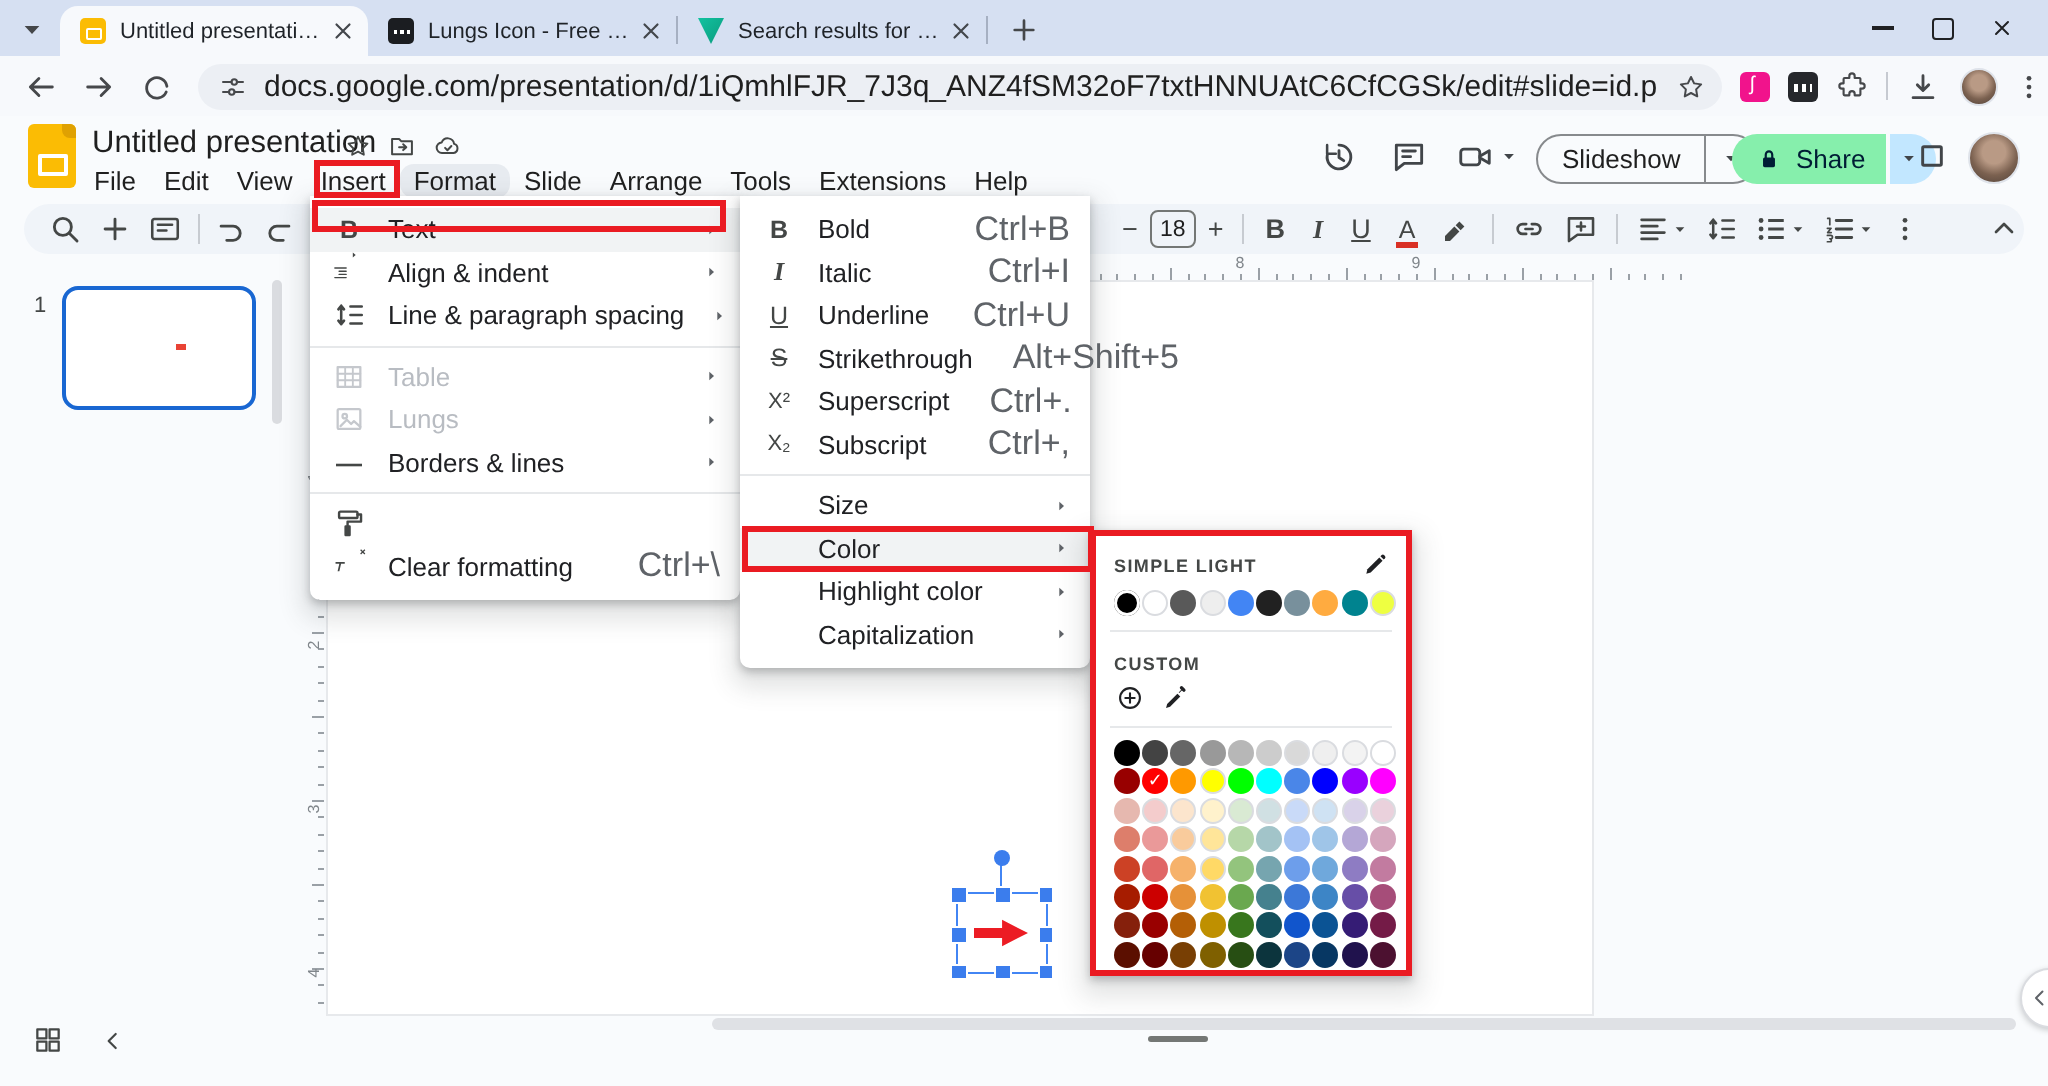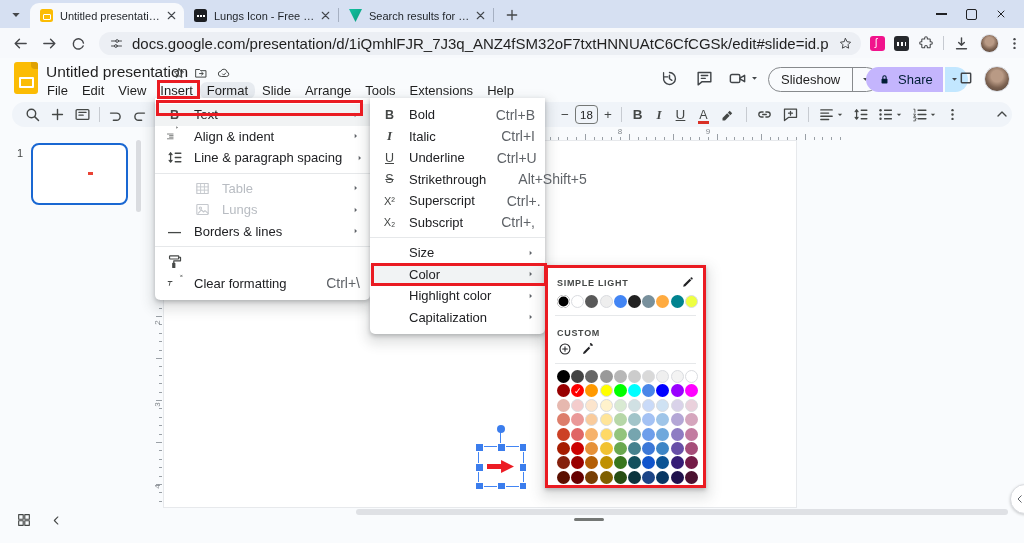--- a/index.html
+++ b/index.html
@@ -64,21 +64,21 @@
   .mb-item{padding:1px 7px;border-radius:7px;cursor:pointer;position:relative;}
   .mb-item.open{background:#e7ebf0;}
   .hdr-ic{position:absolute;top:11px;width:19px;height:19px;color:#414549;cursor:pointer;}
   .caret8{width:9px;height:9px;color:#414549;}
   .btn-slideshow{position:absolute;left:768px;top:9px;height:25px;border:1px solid #878a8d;
         border-radius:13px;display:flex;align-items:center;background:#f9fbfd;box-sizing:border-box;cursor:pointer;}
   .btn-slideshow .lbl{font-size:13px;color:#1f1f1f;padding:0 12px;}
   .btn-slideshow .divd{width:1px;height:23px;background:#878a8d;}
   .btn-slideshow .car{padding:0 8px;display:flex;}
   .btn-share{position:absolute;left:866px;top:9px;height:25px;display:flex;cursor:pointer;}
-  .share-main{background:#c4b5fd;border-radius:13px 0 0 13px;display:flex;align-items:center;
+  .share-main{background:#86efac;border-radius:13px 0 0 13px;display:flex;align-items:center;
         padding:0 10px 0 12px;font-size:13px;color:#001d35;font-weight:500;}
   .share-car{background:#c2e7ff;border-radius:0 13px 13px 0;display:flex;align-items:center;
         padding:0 9px 0 5px;margin-left:2px;}
   .lock12{width:13px;height:13px;color:#001d35;margin-right:7px;}
 
   
   .toolbar{position:absolute;left:12px;top:102px;width:1000px;height:25px;background:#f0f4f9;
            border-radius:13px;display:flex;align-items:center;}
   .tb-ic{width:17px;height:17px;color:#444746;flex:0 0 auto;cursor:pointer;}
   .tb-sep{width:1px;height:15px;background:#c7cbd1;flex:0 0 auto;}
@@ -127,25 +127,25 @@
   .edge-btn .c{width:12px;height:12px;color:#5f6368;margin-right:10px;}
 
   
   .menu{position:absolute;background:#fff;border-radius:0 0 5px 5px;padding:6px 0;box-sizing:border-box;
         box-shadow:0 2px 4px rgba(60,64,67,.3),0 6px 12px 4px rgba(60,64,67,.15);}
   #format-menu{left:155px;top:98px;width:215px;z-index:50;}
   #text-submenu{left:370px;top:98px;width:175px;z-index:51;}
   .mi{height:21.5px;display:flex;align-items:center;font-size:13px;color:#202124;
       padding:0 10px 0 0;cursor:pointer;}
   .mi.hl{background:#f1f3f4;}
-  .mi.disabled{color:#b8bcc2;cursor:default;padding-left:28px;}
+  .mi.disabled{color:#b8bcc2;cursor:default;}
   .mi.disabled .mi-ic{color:#c5c8cd;}
   .mi-ic{width:17px;height:17px;margin-left:11px;color:#444746;display:flex;align-items:center;justify-content:center;flex:0 0 auto;}
   .mi-label{flex:1;margin-left:11px;white-space:nowrap;}
-  .mi-short{font-size:14px;color:#5f6368;margin-left:32px;}
+  .mi-short{font-size:17px;color:#5f6368;margin-left:20px;}
   .mi-arrow{width:8px;height:8px;color:#5f6368;margin-left:14px;flex:0 0 auto;}
   .menu-sep{height:1px;background:#e6e8ea;margin:4px 0;}
   .gi{font-size:12.5px;font-weight:700;font-style:normal;}
   .gi-i{font-family:"Liberation Serif",serif;font-style:italic;font-weight:600;font-size:13px;}
   .gi-u{text-decoration:underline;font-weight:400;font-size:12.5px;}
   .gi-s{text-decoration:line-through;font-weight:400;font-size:12.5px;}
   .gi-sup,.gi-sub{font-size:11px;font-weight:400;}
 
   
   .color-panel{position:absolute;left:545px;top:265px;width:161px;height:223px;background:#fff;

